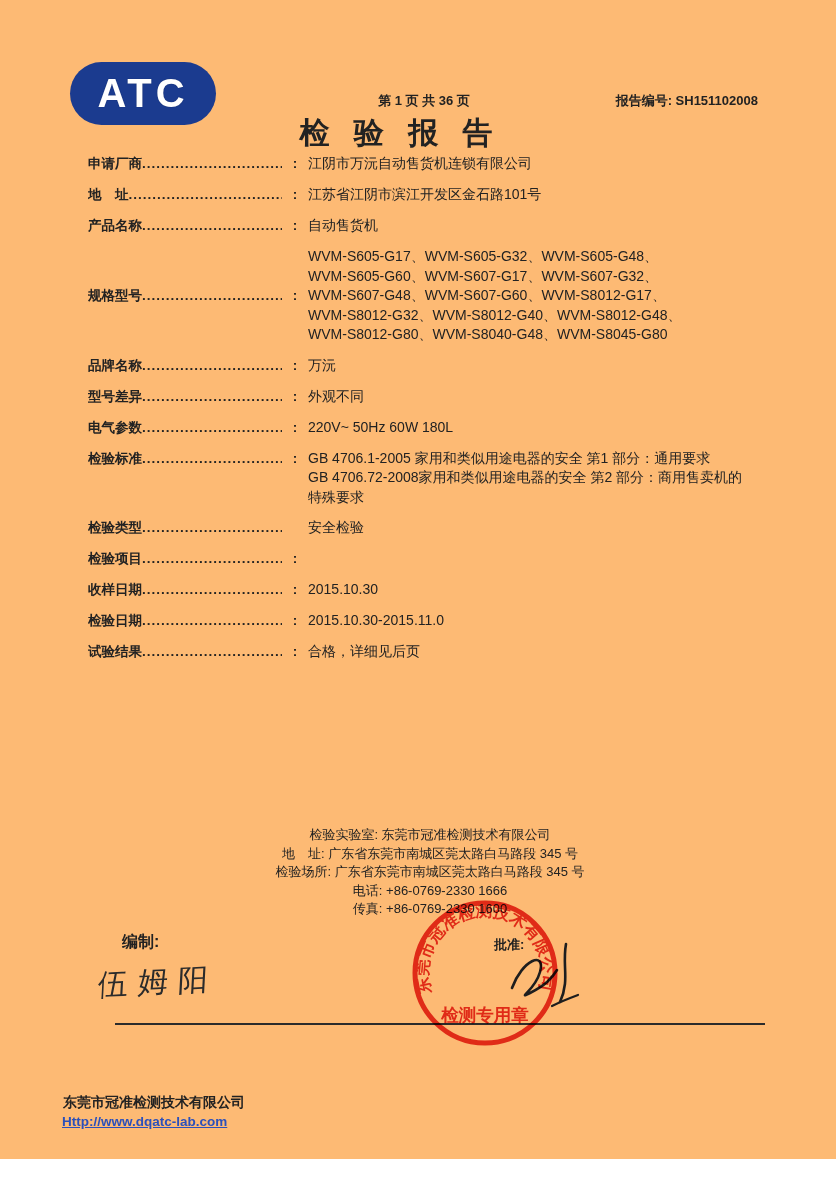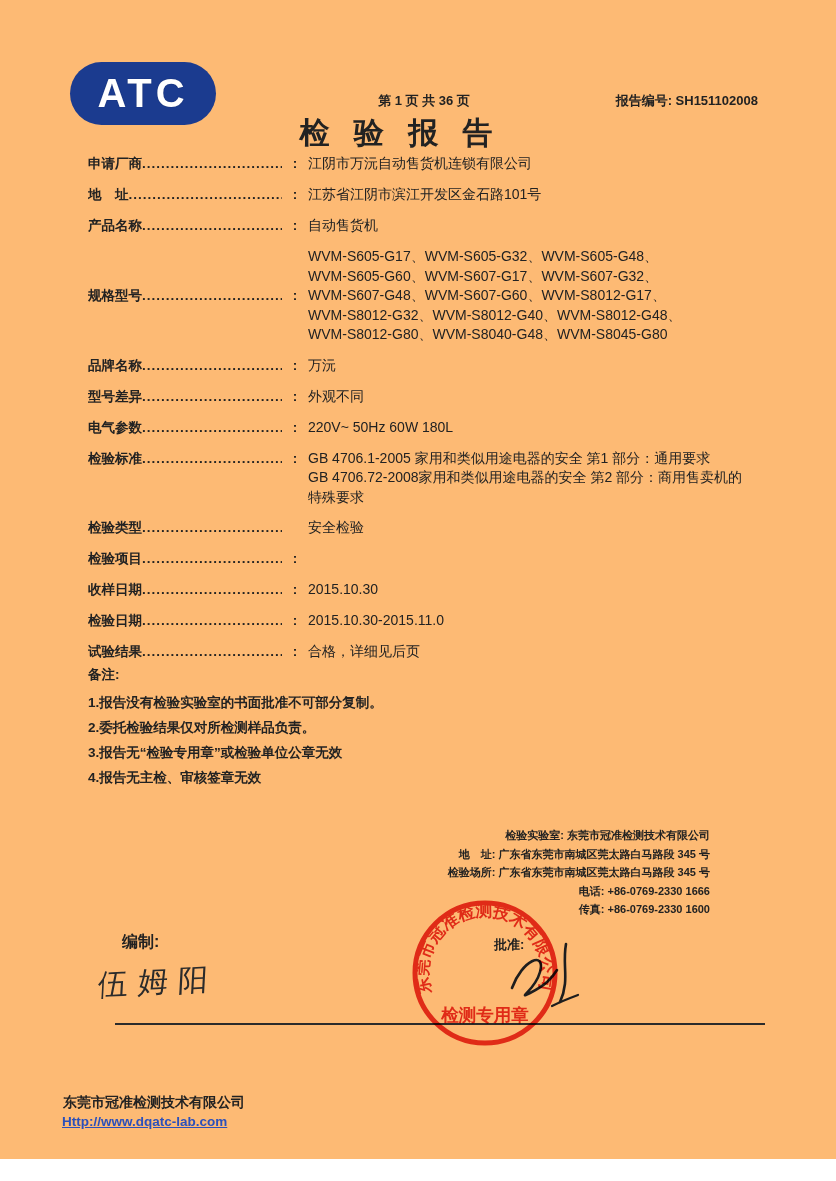--- a/index.html
+++ b/index.html
@@ -35,22 +35,22 @@
   .colon{width:26px;flex:0 0 26px;text-align:center;font-weight:bold;line-height:20px;}
   .val{flex:1;font-size:14px;}
   .vline{line-height:19.5px;white-space:nowrap;}
 
   
   .notes{position:absolute;left:88px;top:666px;font-size:13.5px;font-weight:bold;}
   .notes .nh{margin-bottom:12px;}
   .note{margin-bottom:11px;line-height:14px;}
 
   
-  .lab{position:absolute;left:150px;top:826px;width:560px;text-align:right;
-       font-size:11px;font-weight:bold;}
+  .lab{position:absolute;left:150px;top:826px;width:560px;text-align:center;
+       font-size:13px;font-weight:normal;}
   .labline{line-height:18.5px;white-space:nowrap;}
 
   
   .prepared-label{position:absolute;left:122px;top:932px;font-size:16px;font-weight:bold;}
   .approved-label{position:absolute;left:494px;top:936px;font-size:13px;font-weight:bold;}
   .handsig{position:absolute;left:98px;top:962px;font-size:30px;color:#2b2b2b;
        letter-spacing:10px;transform:rotate(-3deg) skewX(-6deg);white-space:nowrap;}
   .scribble{position:absolute;left:502px;top:936px;}
   .sign-rule{position:absolute;left:115px;top:1023px;width:650px;border-top:2px solid #2b2b2b;}
 
@@ -204,29 +204,20 @@
           <span class="lbl">试验结果</span>
           <span class="dots">......................................................................</span>
         </div>
         <span class="colon">:</span>
         <div class="val">
           <div class="vline">合格，详细见后页</div>
         </div>
       </div>
     </div>
 
-  <div class="notes">
-    <div class="nh">备注:</div>
-    <div id="notes-list">
-        <div class="note">1.报告没有检验实验室的书面批准不可部分复制。</div>
-        <div class="note">2.委托检验结果仅对所检测样品负责。</div>
-        <div class="note">3.报告无“检验专用章”或检验单位公章无效</div>
-        <div class="note">4.报告无主检、审核签章无效</div>
-      </div>
-  </div>
 
   <div class="lab" id="lab-block">
       <div class="labline">检验实验室: 东莞市冠准检测技术有限公司</div>
       <div class="labline">地　址: 广东省东莞市南城区莞太路白马路段 345 号</div>
       <div class="labline">检验场所: 广东省东莞市南城区莞太路白马路段 345 号</div>
       <div class="labline">电话: +86-0769-2330 1666</div>
       <div class="labline">传真: +86-0769-2330 1600</div>
     </div>
 
   <div class="prepared-label">编制:</div>

